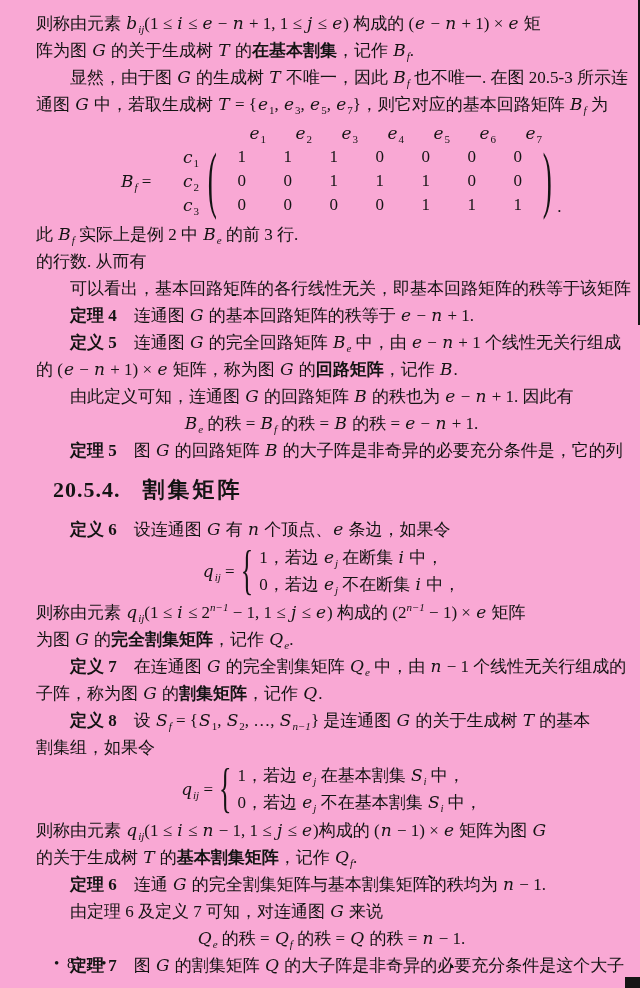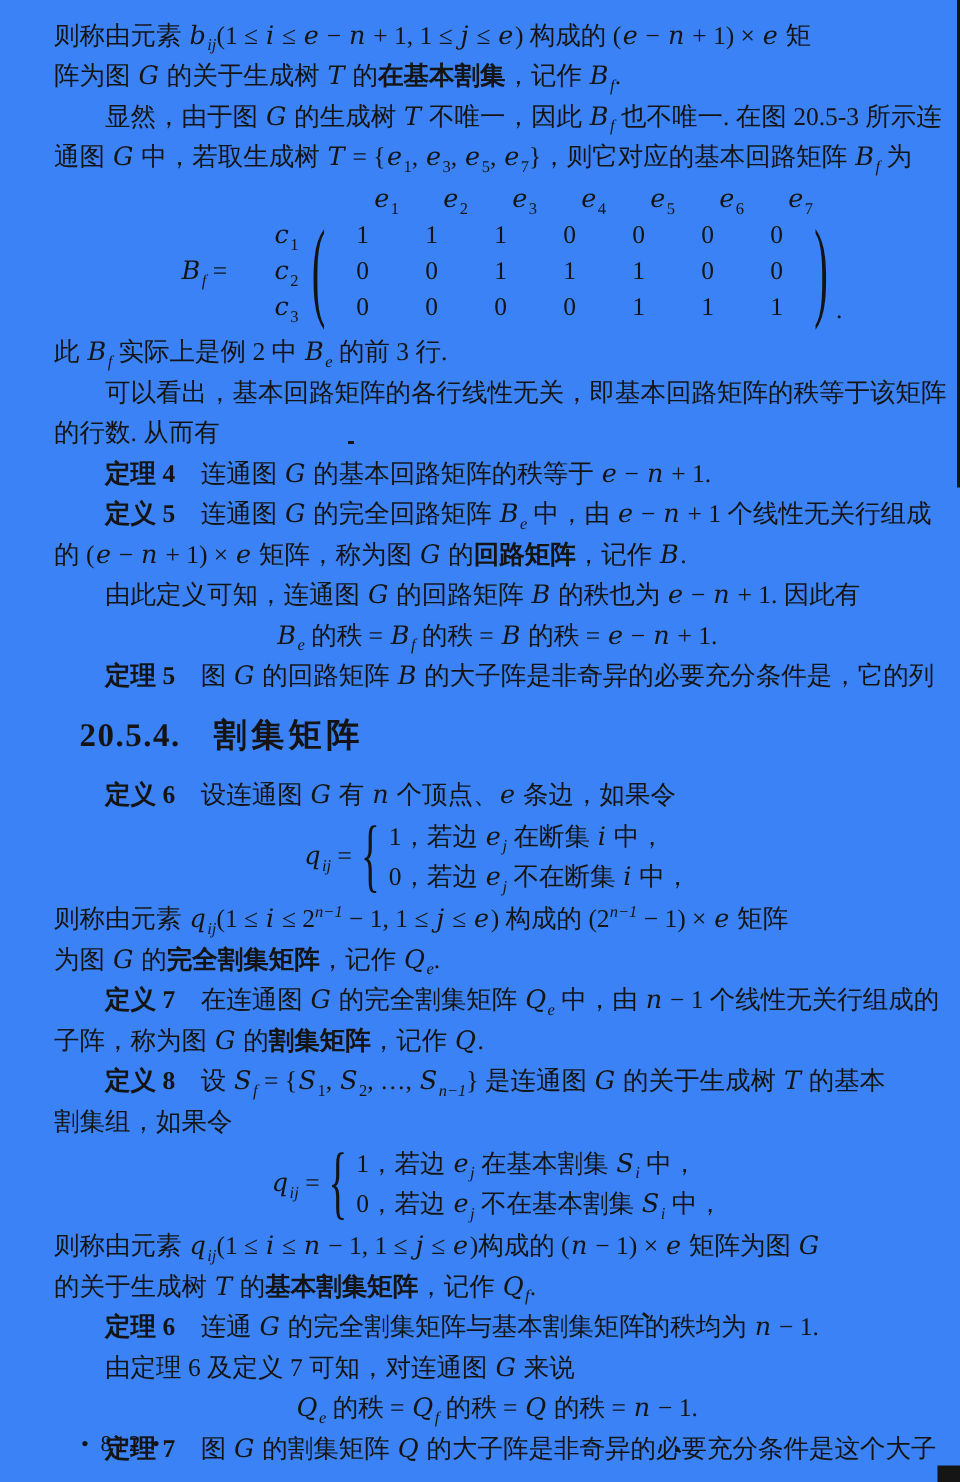--- a/index.html
+++ b/index.html
@@ -4,21 +4,21 @@
 <style>
   html,body{margin:0;padding:0;}
   body{
     width:640px;height:988px;
     background:#e9e9e7;
     font-family:"Liberation Serif","DejaVu Serif",serif;
     color:#141414;
   }
   .page{
     position:relative;width:640px;height:988px;overflow:hidden;
-    background:#3b82f6;box-sizing:border-box;
+    background:#f9a8d4;box-sizing:border-box;
     padding:10px 14px 0 36px;
   }
   
   .tline{white-space:nowrap;height:27px;line-height:27px;font-size:17px;}
   .tline.indent{text-indent:34px;}
   .tline.center{text-align:center;text-indent:0;}
   .sg-n{font-style:normal;}
   .sg-b{font-weight:bold;}
   .sg-v{font-style:italic;font-family:"DejaVu Serif","Liberation Serif",serif;padding:0 1px;}
   sub,sup{font-size:11px;line-height:0;}
@@ -110,22 +110,22 @@
             <div class="m-cell">0</div>
             <div class="m-cell">1</div>
             <div class="m-cell">1</div>
             <div class="m-cell">1</div>
           </div>
           <span class="m-paren">)</span>
           <span class="m-dot">.</span>
         </div>
       </div>
       <div class="tline"><span class="sg-n">此 </span><span class="sg-v">B</span><sub class="sg-s">f</sub><span class="sg-n"> 实际上是例 2 中 </span><span class="sg-v">B</span><sub class="sg-s">e</sub><span class="sg-n"> 的前 3 行.</span></div>
+      <div class="tline"><span class="sg-n">的行数. 从而有</span></div>
       <div class="tline indent"><span class="sg-n">可以看出，基本回路矩阵的各行线性无关，即基本回路矩阵的秩等于该矩阵</span></div>
-      <div class="tline"><span class="sg-n">的行数. 从而有</span></div>
       <div class="tline indent"><span class="sg-b">定理 4</span><span class="sg-n">　连通图 </span><span class="sg-v">G</span><span class="sg-n"> 的基本回路矩阵的秩等于 </span><span class="sg-v">e</span><span class="sg-n"> − </span><span class="sg-v">n</span><span class="sg-n"> + 1.</span></div>
       <div class="tline indent"><span class="sg-b">定义 5</span><span class="sg-n">　连通图 </span><span class="sg-v">G</span><span class="sg-n"> 的完全回路矩阵 </span><span class="sg-v">B</span><sub class="sg-s">e</sub><span class="sg-n"> 中，由 </span><span class="sg-v">e</span><span class="sg-n"> − </span><span class="sg-v">n</span><span class="sg-n"> + 1 个线性无关行组成</span></div>
       <div class="tline"><span class="sg-n">的 (</span><span class="sg-v">e</span><span class="sg-n"> − </span><span class="sg-v">n</span><span class="sg-n"> + 1) × </span><span class="sg-v">e</span><span class="sg-n"> 矩阵，称为图 </span><span class="sg-v">G</span><span class="sg-n"> 的</span><span class="sg-b">回路矩阵</span><span class="sg-n">，记作 </span><span class="sg-v">B</span><span class="sg-n">.</span></div>
       <div class="tline indent"><span class="sg-n">由此定义可知，连通图 </span><span class="sg-v">G</span><span class="sg-n"> 的回路矩阵 </span><span class="sg-v">B</span><span class="sg-n"> 的秩也为 </span><span class="sg-v">e</span><span class="sg-n"> − </span><span class="sg-v">n</span><span class="sg-n"> + 1. 因此有</span></div>
       <div class="tline center"><span class="sg-v">B</span><sub class="sg-s">e</sub><span class="sg-n"> 的秩 = </span><span class="sg-v">B</span><sub class="sg-s">f</sub><span class="sg-n"> 的秩 = </span><span class="sg-v">B</span><span class="sg-n"> 的秩 = </span><span class="sg-v">e</span><span class="sg-n"> − </span><span class="sg-v">n</span><span class="sg-n"> + 1.</span></div>
       <div class="tline indent"><span class="sg-b">定理 5</span><span class="sg-n">　图 </span><span class="sg-v">G</span><span class="sg-n"> 的回路矩阵 </span><span class="sg-v">B</span><span class="sg-n"> 的大子阵是非奇异的必要充分条件是，它的列</span></div>
       <div class="sec-heading"><span class="num">20.5.4.</span><span class="ttl">割集矩阵</span></div>
       <div class="tline indent"><span class="sg-b">定义 6</span><span class="sg-n">　设连通图 </span><span class="sg-v">G</span><span class="sg-n"> 有 </span><span class="sg-v">n</span><span class="sg-n"> 个顶点、</span><span class="sg-v">e</span><span class="sg-n"> 条边，如果令</span></div>
       <div class="cs-wrap">
         <span class="cs-lhs"><span class="sg-v">q</span><sub class="sg-s">ij</sub><span class="sg-n"> = </span></span>

